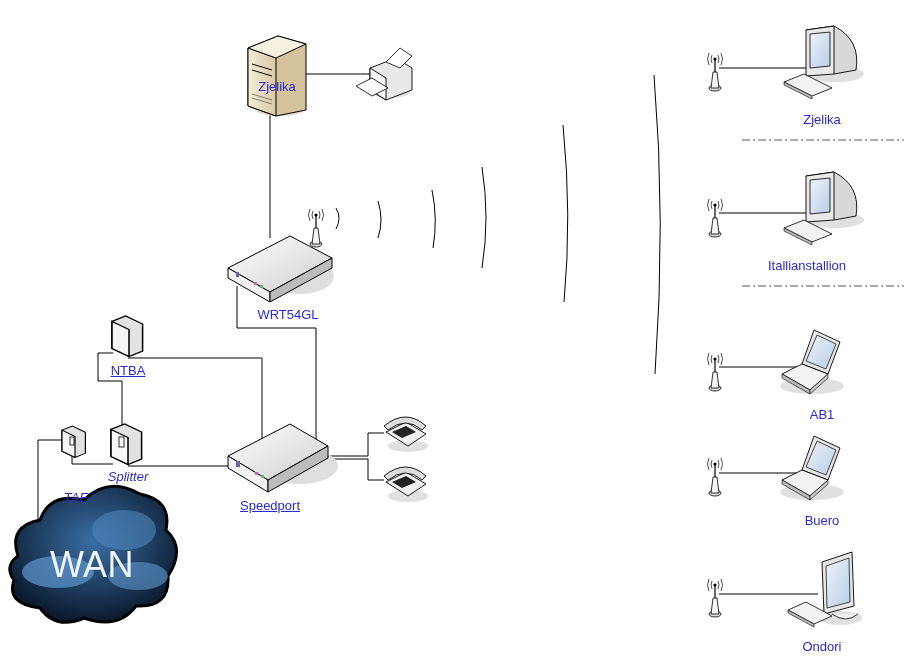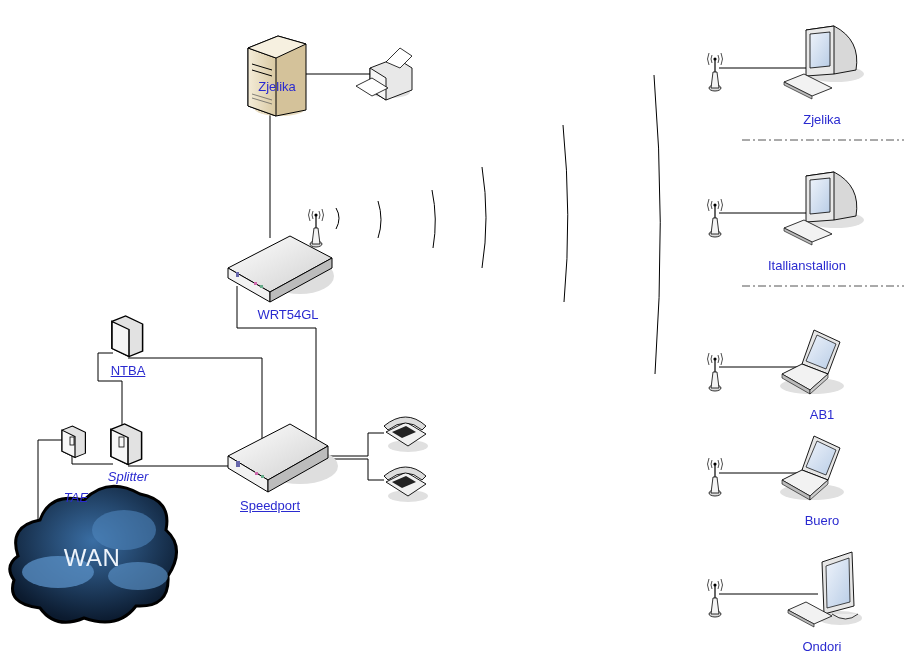--- a/index.html
+++ b/index.html
@@ -1,21 +1,21 @@
 <!DOCTYPE html>
 <html><head>
 <meta charset="utf-8">
 <style>
   html, body { margin: 0; padding: 0; background: #ffffff; }
   body { width: 912px; height: 661px; position: relative; overflow: hidden;
          font-family: "Liberation Sans", sans-serif; }
   #diagram { position: absolute; left: 0; top: 0; }
   .lbl { position: absolute; font-size: 13px; color: #2a2ad0; white-space: nowrap;
          font-family: "Liberation Sans", sans-serif; transform: translateX(-50%); }
-  .wan { position: absolute; font-size: 24px; color: #eef4fb; font-family: "Liberation Sans", sans-serif;
+  .wan { position: absolute; font-size: 36px; color: #eef4fb; font-family: "Liberation Sans", sans-serif;
          transform: translateX(-50%); letter-spacing: 0.5px; }
 </style>
 </head>
 <body>
 
 <svg id="diagram" width="912" height="661" viewBox="0 0 912 661" xmlns="http://www.w3.org/2000/svg">
   <defs>
     <radialGradient id="cloudGrad" cx="50%" cy="40%" r="60%">
       <stop offset="0%" stop-color="#3a6ea4"></stop>
       <stop offset="100%" stop-color="#0b1a2e"></stop>

